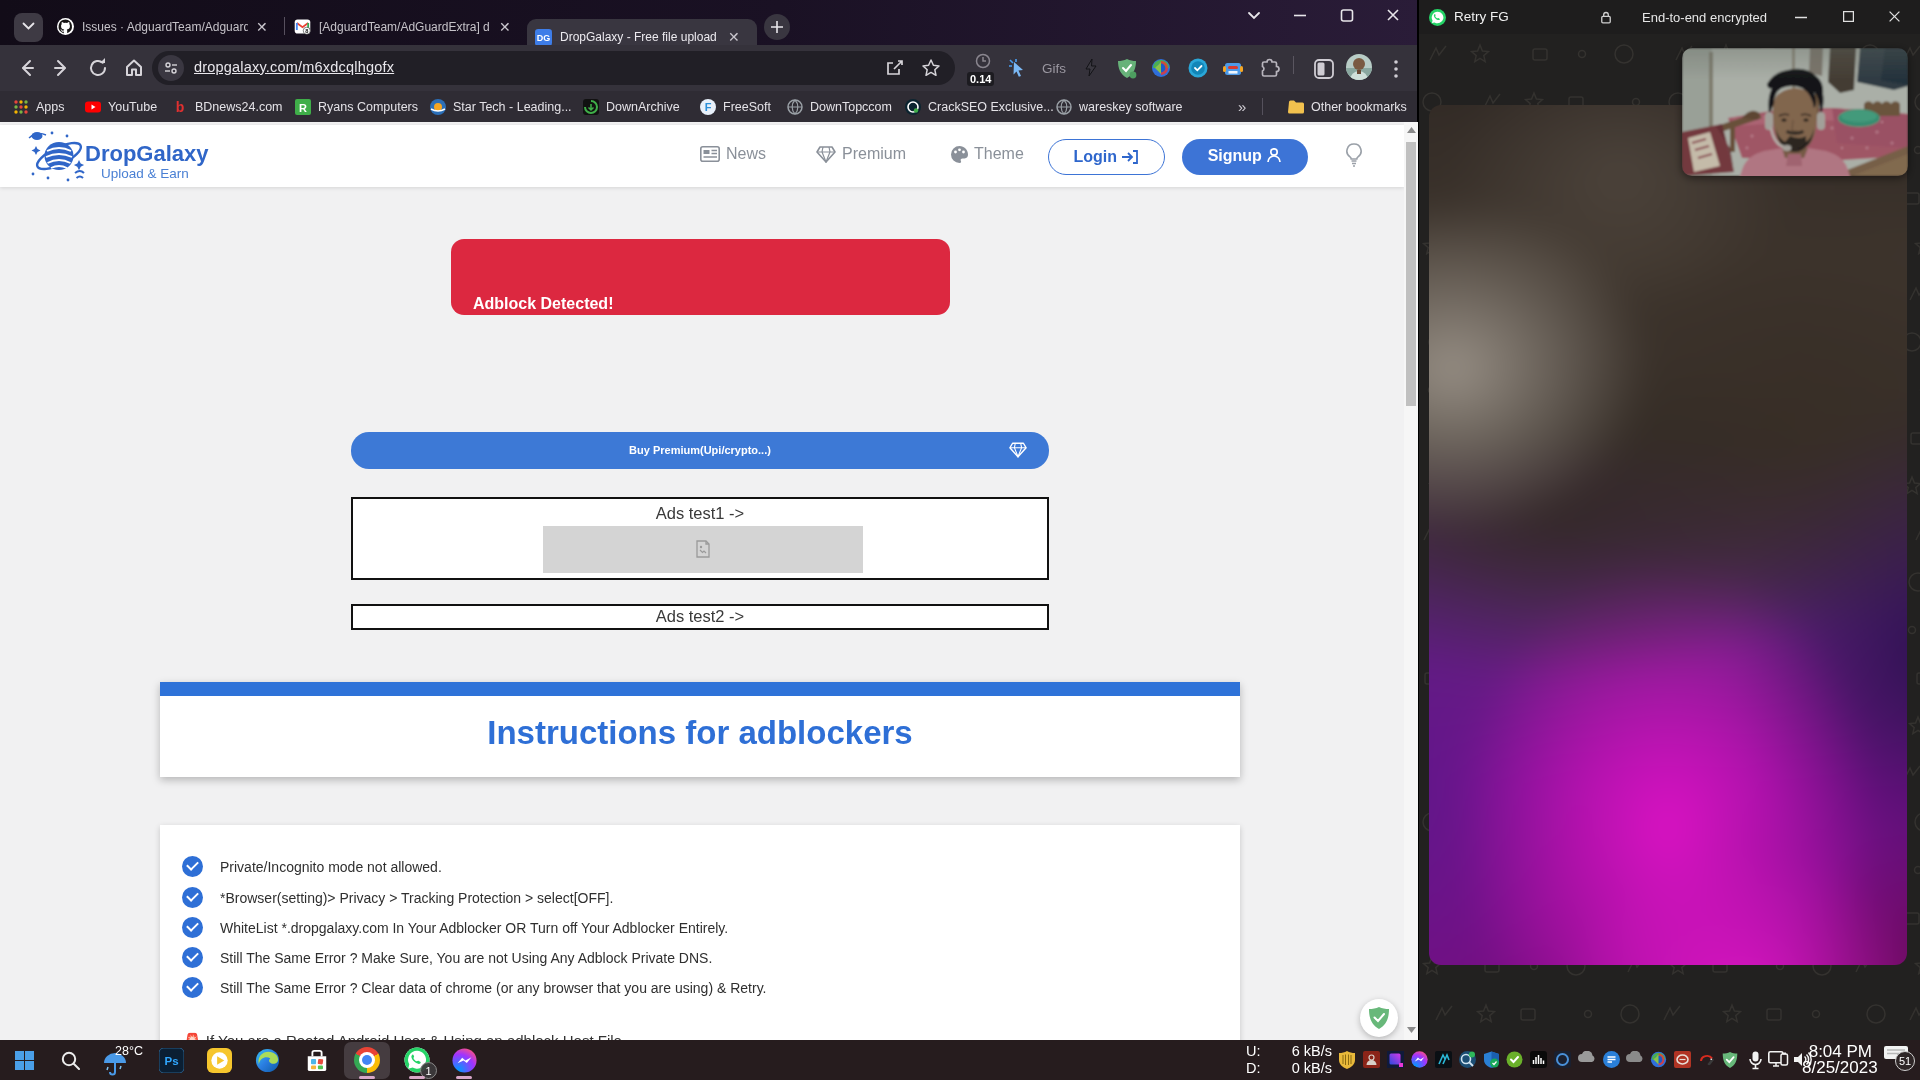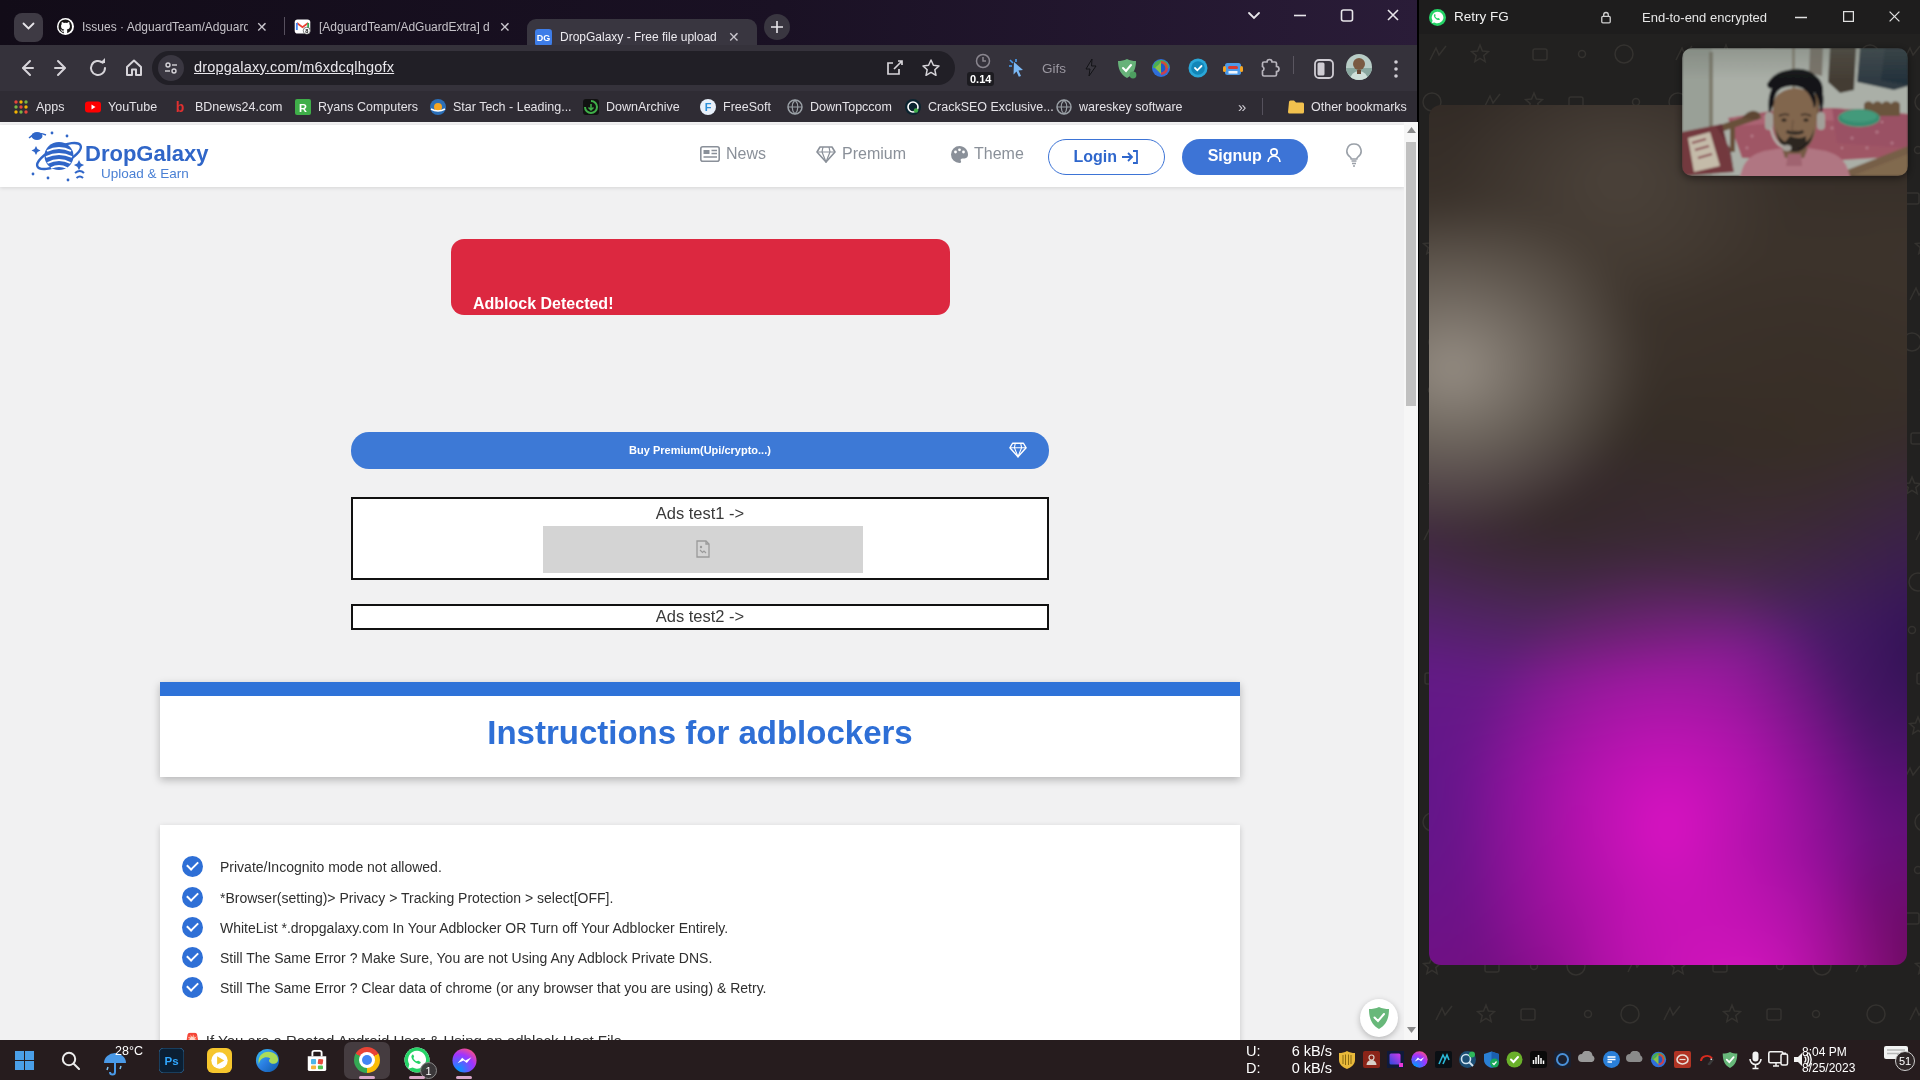--- a/index.html
+++ b/index.html
@@ -950,21 +950,21 @@
   <svg class="tray" style="left:1768px;" width="21" height="19" viewBox="0 0 21 19">
         <rect x="0.8" y="0.8" width="14" height="11" rx="1.5" fill="none" stroke="#f2f2f2" stroke-width="1.6"></rect>
         <path d="M5 15 h6 M8 12 v3" stroke="#f2f2f2" stroke-width="1.5"></path>
         <rect x="13" y="3" width="6.5" height="11" rx="1.5" fill="#261c1e" stroke="#f2f2f2" stroke-width="1.5"></rect>
         <rect x="15" y="1.5" width="3" height="2" fill="#f2f2f2"></rect>
       </svg>
   <svg class="tray" style="left:1793px;" width="20" height="17" viewBox="0 0 20 17">
         <path d="M1 6 H5 L9 2 V15 L5 11 H1 Z" fill="#f2f2f2"></path>
         <path d="M11.5 5.5 a4 4 0 0 1 0 6 M13.5 3.5 a7 7 0 0 1 0 10 M15.5 1.5 a10.5 10.5 0 0 1 0 14" stroke="#f2f2f2" stroke-width="1.5" fill="none"></path>
       </svg>
-  <div style="position:absolute;left:1802px;top:4px;width:70px;text-align:left;color:#fff;font-size:12px;line-height:16px;white-space:nowrap;">8:04 PM<br>8/25/2023</div>
+  <div style="position:absolute;left:1802px;top:4px;width:70px;text-align:right;color:#fff;font-size:17px;line-height:16px;white-space:nowrap;">8:04 PM<br>8/25/2023</div>
   <div style="position:absolute;left:1884px;top:6px;"><svg width="26" height="16" viewBox="0 0 26 16">
           <rect x="0" y="0" width="24" height="13" rx="2" fill="#f2f2f2"></rect>
           <path d="M3 4 H21 M3 7.5 H21" stroke="#b8b8b8" stroke-width="1.6"></path>
           <path d="M3 13 L5 10.5 L8 13 Z" fill="#f2f2f2"></path>
         </svg><div style="position:absolute;left:11px;top:5px;width:20px;height:20px;border-radius:50%;background:#2e2627;border:1.5px solid #cfcfcf;color:#fff;font-size:11px;text-align:center;line-height:18px;">51</div></div>
 </div>
 
 </div>
 
 </body></html>

